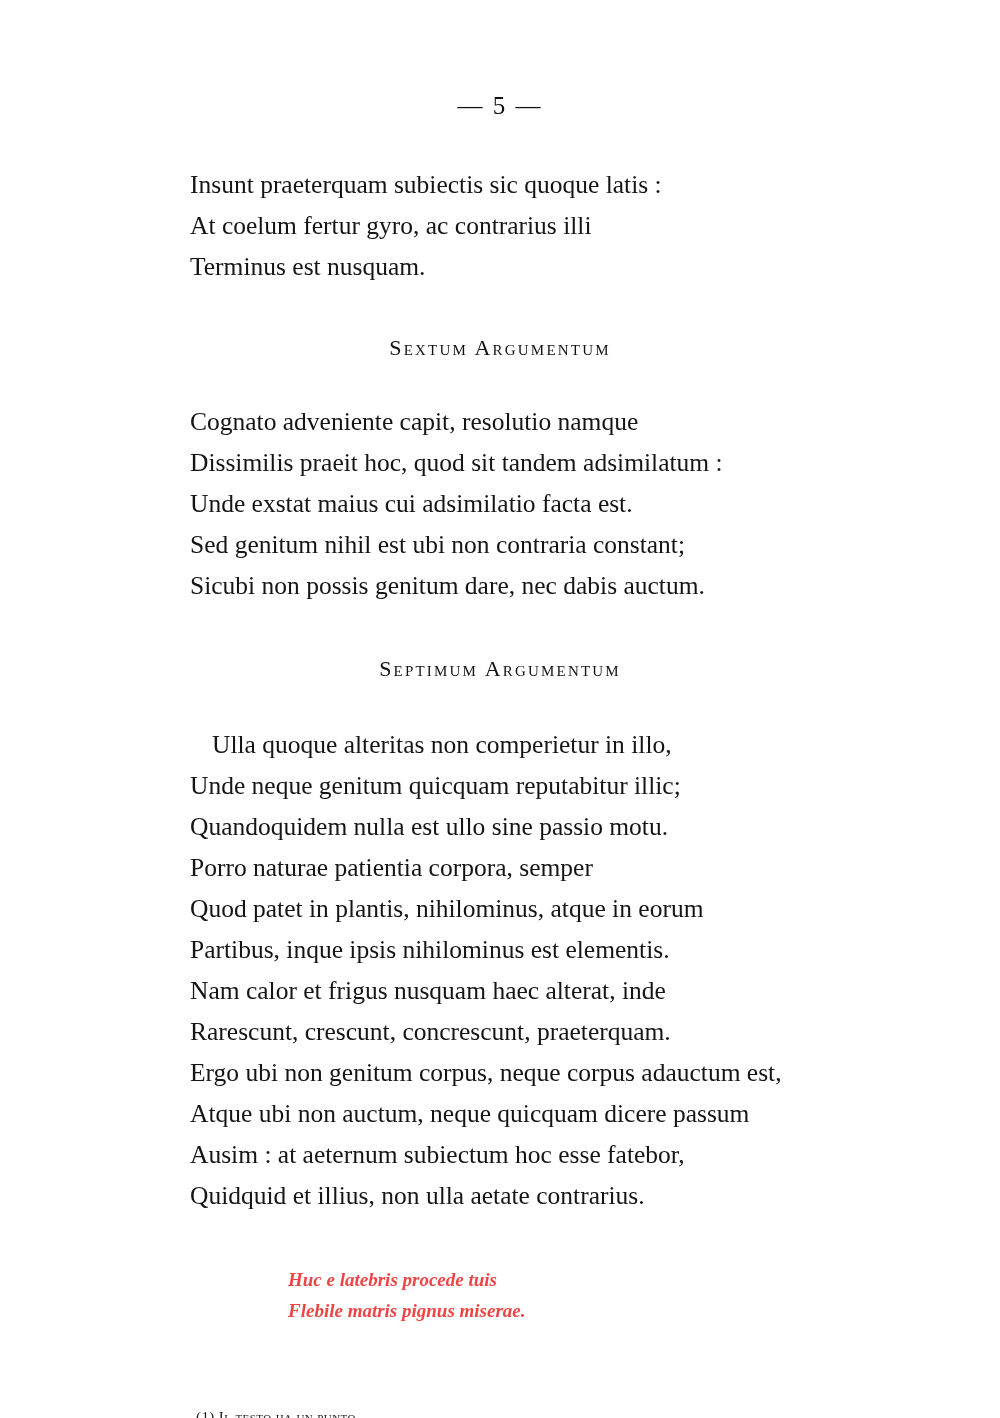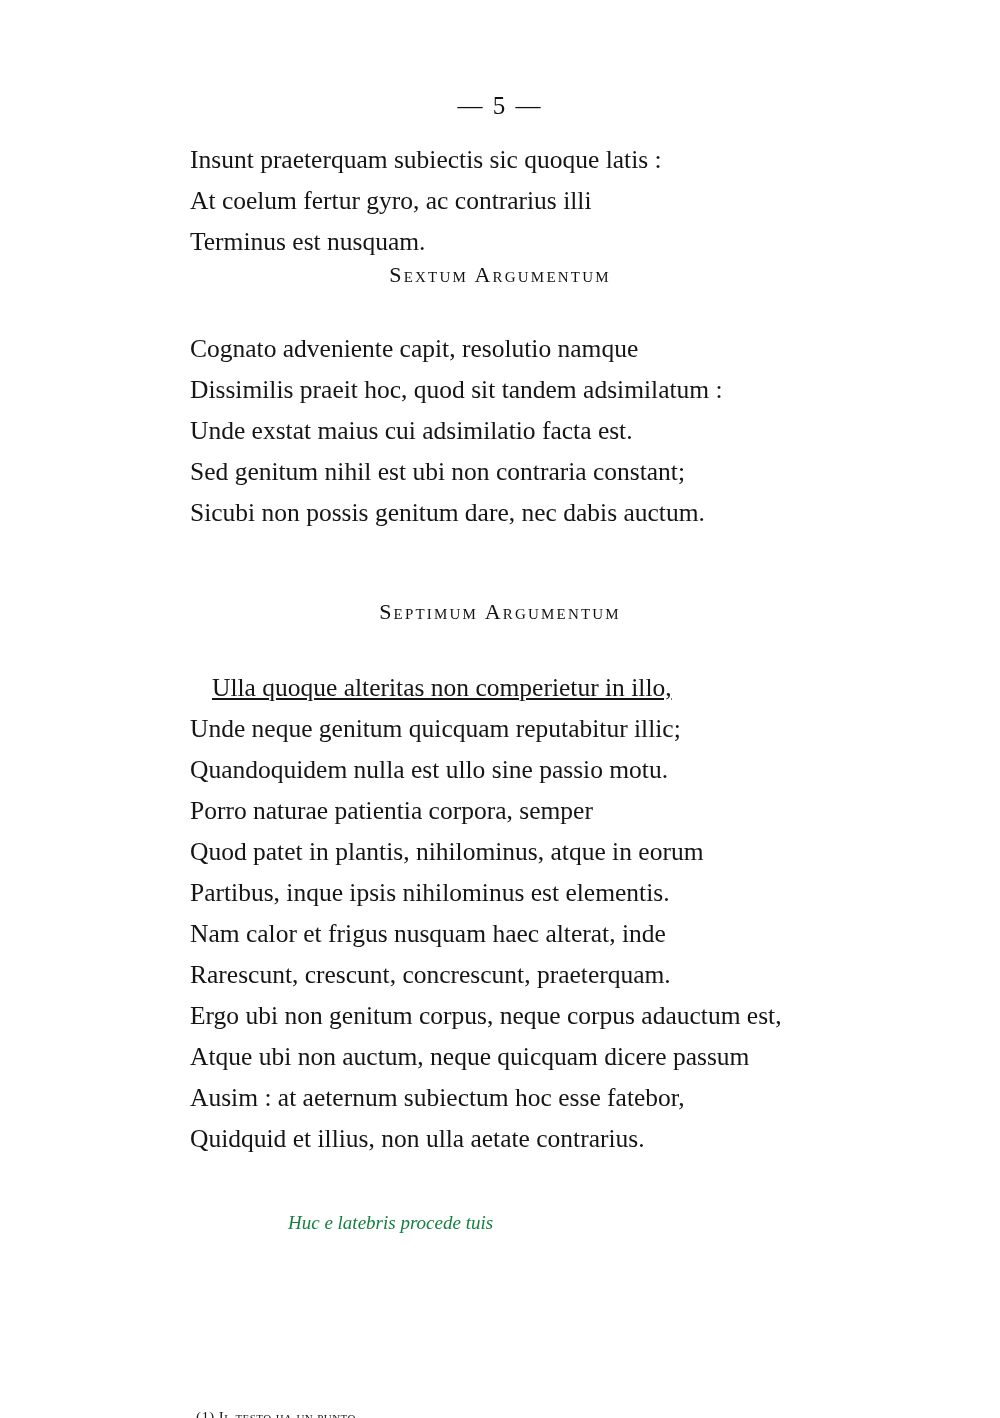--- a/index.html
+++ b/index.html
@@ -37,54 +37,55 @@
     font-size: 25.5px;
     line-height: 41px;
     white-space: pre;
     color: #151515;
   }
   .stanza {
     margin: 0;
     padding: 0;
   }
   .stanza-top {
-    margin-top: 19px;
+    margin-top: 44px;
   }
   .section-heading {
     text-align: center;
     font-variant: small-caps;
     font-size: 22px;
     letter-spacing: 2.2px;
     color: #121212;
   }
   .heading-6 {
+    margin-top: 48px;
   }
   .heading-7 {
-    margin-top: 66px;
+    margin-top: 50px;
   }
   .stanza-6 {
     margin-top: 40px;
   }
   .stanza-7 {
     margin-top: 42px;
   }
   .indent-big {
     padding-left: 238px;
   }
   .indent-small {
     padding-left: 22px;
-    text-decoration: underline;
   }
   .epigraph {
     margin-top: 48px;
     padding-left: 98px;
     font-style: italic;
     font-size: 19px;
     line-height: 31px;
-    color: #15803d;
+    color: #ef4444;
+    font-weight: bold;
   }
   .footnote {
     position: absolute;
     left: 196px;
     bottom: 84px;
     font-size: 15px;
     font-variant: small-caps;
     letter-spacing: 0.4px;
     color: #1a1a1a;
   }
@@ -129,18 +130,19 @@
       <div class="verse-line">Ergo ubi non genitum corpus, neque corpus adauctum est,</div>
       <div class="verse-line">Atque ubi non auctum, neque quicquam dicere passum</div>
       <div class="verse-line">Ausim : at aeternum subiectum hoc esse fatebor,</div>
       <div class="verse-line">Quidquid et illius, non ulla aetate contrarius.</div>
     </div>
   </div>
 
   <div class="block">
     <div class="epigraph">
       <div>Huc e latebris procede tuis</div>
+      <div>Flebile matris pignus miserae.</div>
     </div>
   </div>
 
   <div class="footnote">(1) Il testo ha un punto.</div>
 
 </div>
 
 </body></html>

